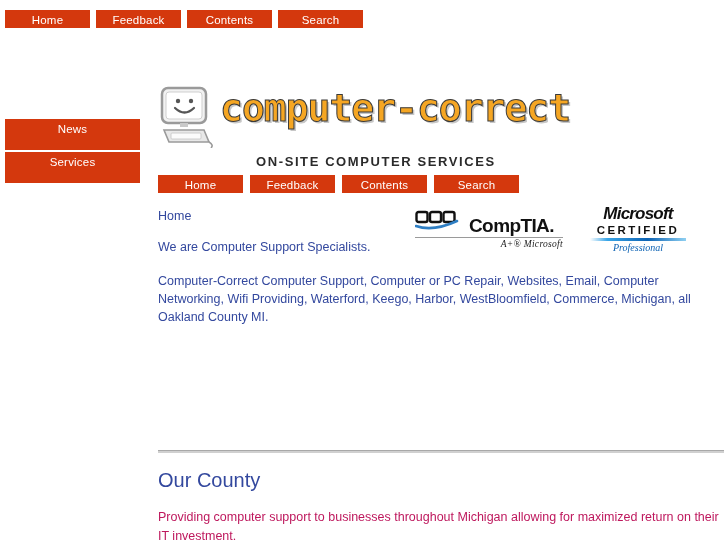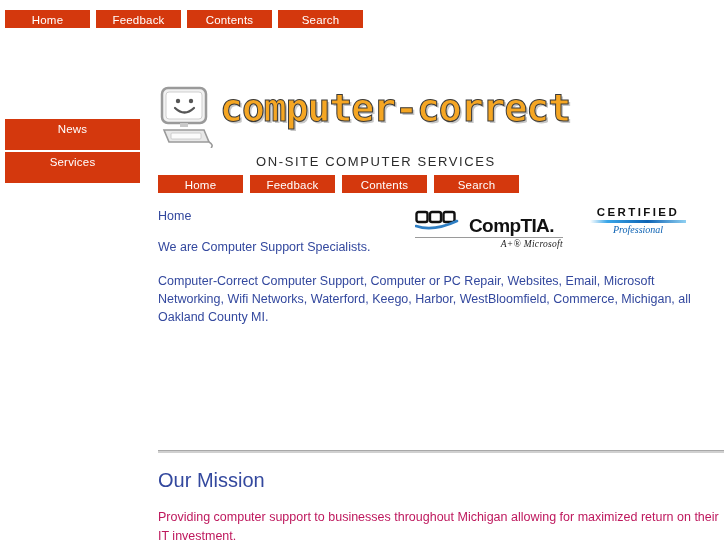--- a/index.html
+++ b/index.html
@@ -75,21 +75,21 @@
     line-height: 44px;
     -webkit-text-stroke: 1px #3a3a3a;
     text-shadow: 2px 2px 0 rgba(130,130,130,0.45);
     white-space: nowrap;
   }
   #tagline {
     margin-top: 2px;
     margin-left: 98px;
     font-family: "Liberation Sans", sans-serif;
     font-size: 13px;
-    font-weight: normal;
+    font-weight: bold;
     color: #2b2b2b;
     letter-spacing: 1.6px;
     white-space: nowrap;
   }
 
   
   #sub-nav {
     position: absolute;
     left: 158px;
     top: 175px;
@@ -290,31 +290,32 @@
           <path d="M1 17 Q18 23 42 12" fill="none" stroke="#2f7fc4" stroke-width="2.6" stroke-linecap="round"></path>
         </svg>
       </span>
       <span id="comptia-word">CompTIA.</span>
     </div>
     <div id="comptia-rule"></div>
     <div id="comptia-sub">A+® Microsoft</div>
   </div>
 
   <div id="ms-logo">
+    <div id="ms-word">Microsoft</div>
     <div id="ms-certified">CERTIFIED</div>
     <div id="ms-bar"></div>
     <div id="ms-professional">Professional</div>
   </div>
 
 </div>
 
 <div id="content">
   <p id="breadcrumb" class="ctext">Home</p>
   <p id="intro-line" class="ctext">We are Computer Support Specialists.</p>
-  <p id="keywords" class="ctext">Computer-Correct Computer Support, Computer or PC Repair, Websites, Email, Microsoft Networking, Wifi Networks, Waterford, Keego, Harbor, WestBloomfield, Commerce, Michigan, all Oakland County MI.</p>
+  <p id="keywords" class="ctext">Computer-Correct Computer Support, Computer or PC Repair, Websites, Email, Computer Networking, Wifi Providing, Waterford, Keego, Harbor, WestBloomfield, Commerce, Michigan, all Oakland County MI.</p>
 </div>
 
 <div id="divider"></div>
 
 <div id="mission">
-  <h2 id="mission-title">Our Mission</h2>
+  <h2 id="mission-title">Our County</h2>
   <p id="mission-body">Providing computer support to businesses throughout Michigan allowing for maximized return on their IT investment.</p>
 </div>
 
 </body></html>

